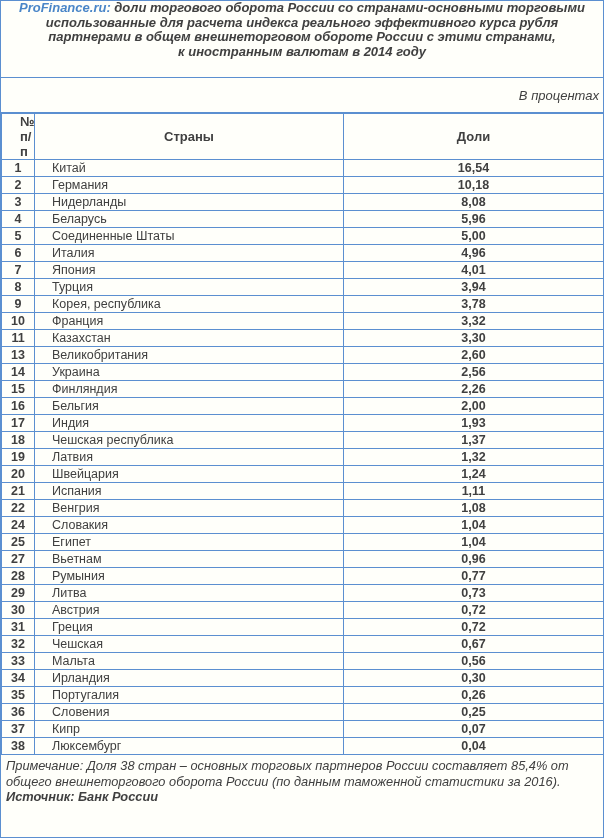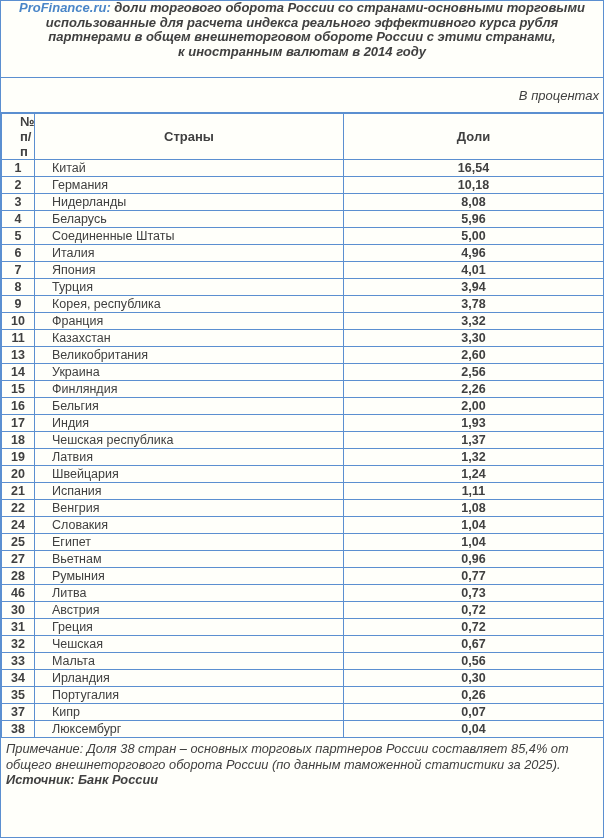--- a/index.html
+++ b/index.html
@@ -204,21 +204,21 @@
           <td class="col-num">27</td>
           <td class="col-country">Вьетнам</td>
           <td class="col-share">0,96</td>
         </tr>
         <tr>
           <td class="col-num">28</td>
           <td class="col-country">Румыния</td>
           <td class="col-share">0,77</td>
         </tr>
         <tr>
-          <td class="col-num">46</td>
+          <td class="col-num">29</td>
           <td class="col-country">Литва</td>
           <td class="col-share">0,73</td>
         </tr>
         <tr>
           <td class="col-num">30</td>
           <td class="col-country">Австрия</td>
           <td class="col-share">0,72</td>
         </tr>
         <tr>
           <td class="col-num">31</td>
@@ -239,30 +239,35 @@
           <td class="col-num">34</td>
           <td class="col-country">Ирландия</td>
           <td class="col-share">0,30</td>
         </tr>
         <tr>
           <td class="col-num">35</td>
           <td class="col-country">Португалия</td>
           <td class="col-share">0,26</td>
         </tr>
         <tr>
+          <td class="col-num">36</td>
+          <td class="col-country">Словения</td>
+          <td class="col-share">0,25</td>
+        </tr>
+        <tr>
           <td class="col-num">37</td>
           <td class="col-country">Кипр</td>
           <td class="col-share">0,07</td>
         </tr>
         <tr>
           <td class="col-num">38</td>
           <td class="col-country">Люксембург</td>
           <td class="col-share">0,04</td>
         </tr>
       </tbody>
   </table>
 
   <div class="footer">
-    <span>Примечание: Доля 38 стран – основных торговых партнеров России составляет 85,4% от общего внешнеторгового оборота России (по данным таможенной статистики за 2025).</span>
+    <span>Примечание: Доля 38 стран – основных торговых партнеров России составляет 85,4% от общего внешнеторгового оборота России (по данным таможенной статистики за 2016).</span>
     <div class="source">Источник: Банк России</div>
   </div>
 
 </div>
 
 </body></html>

